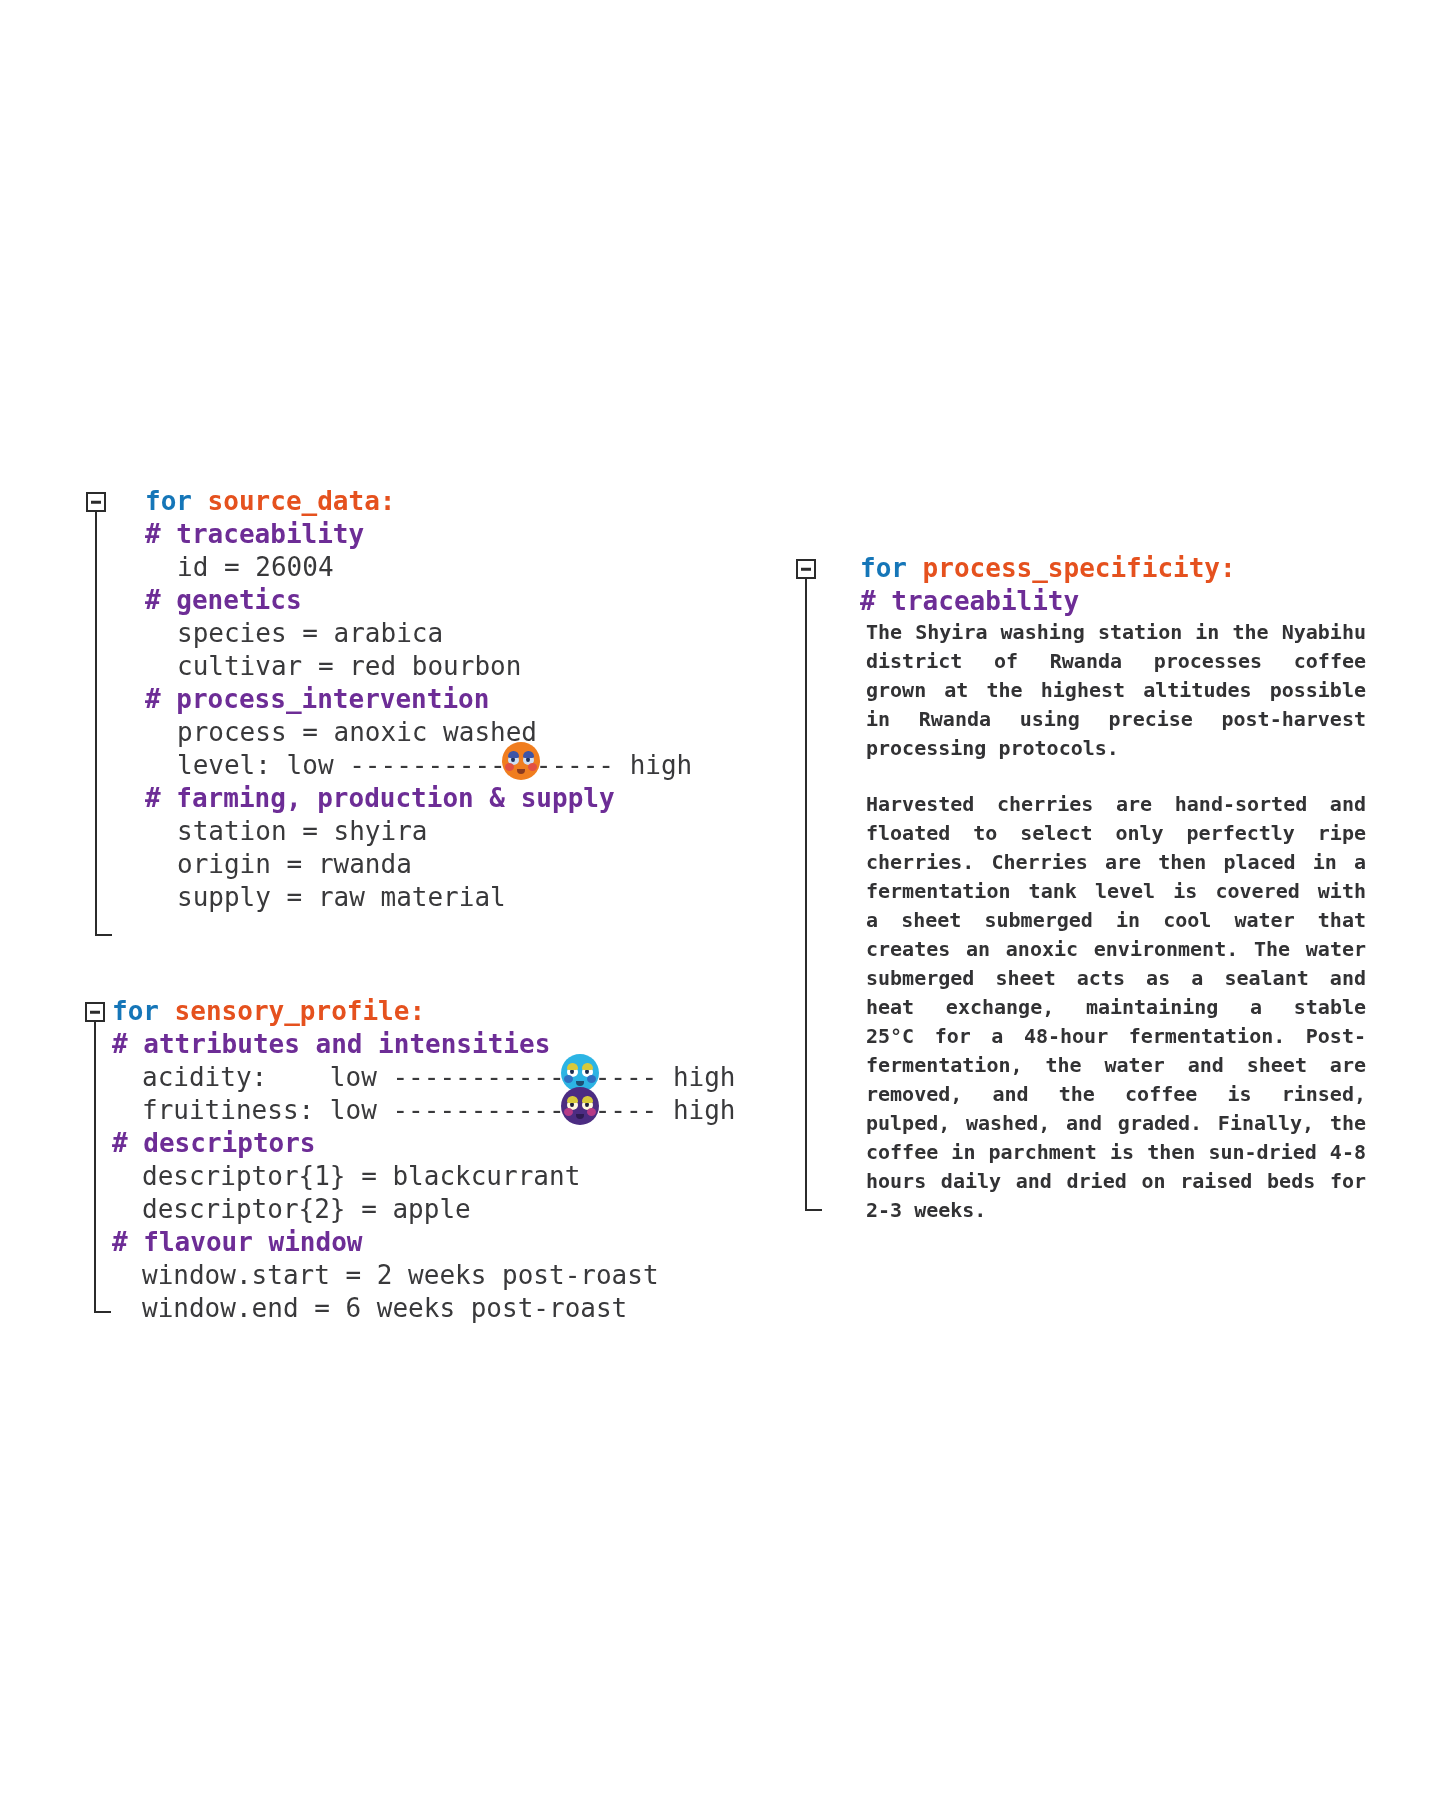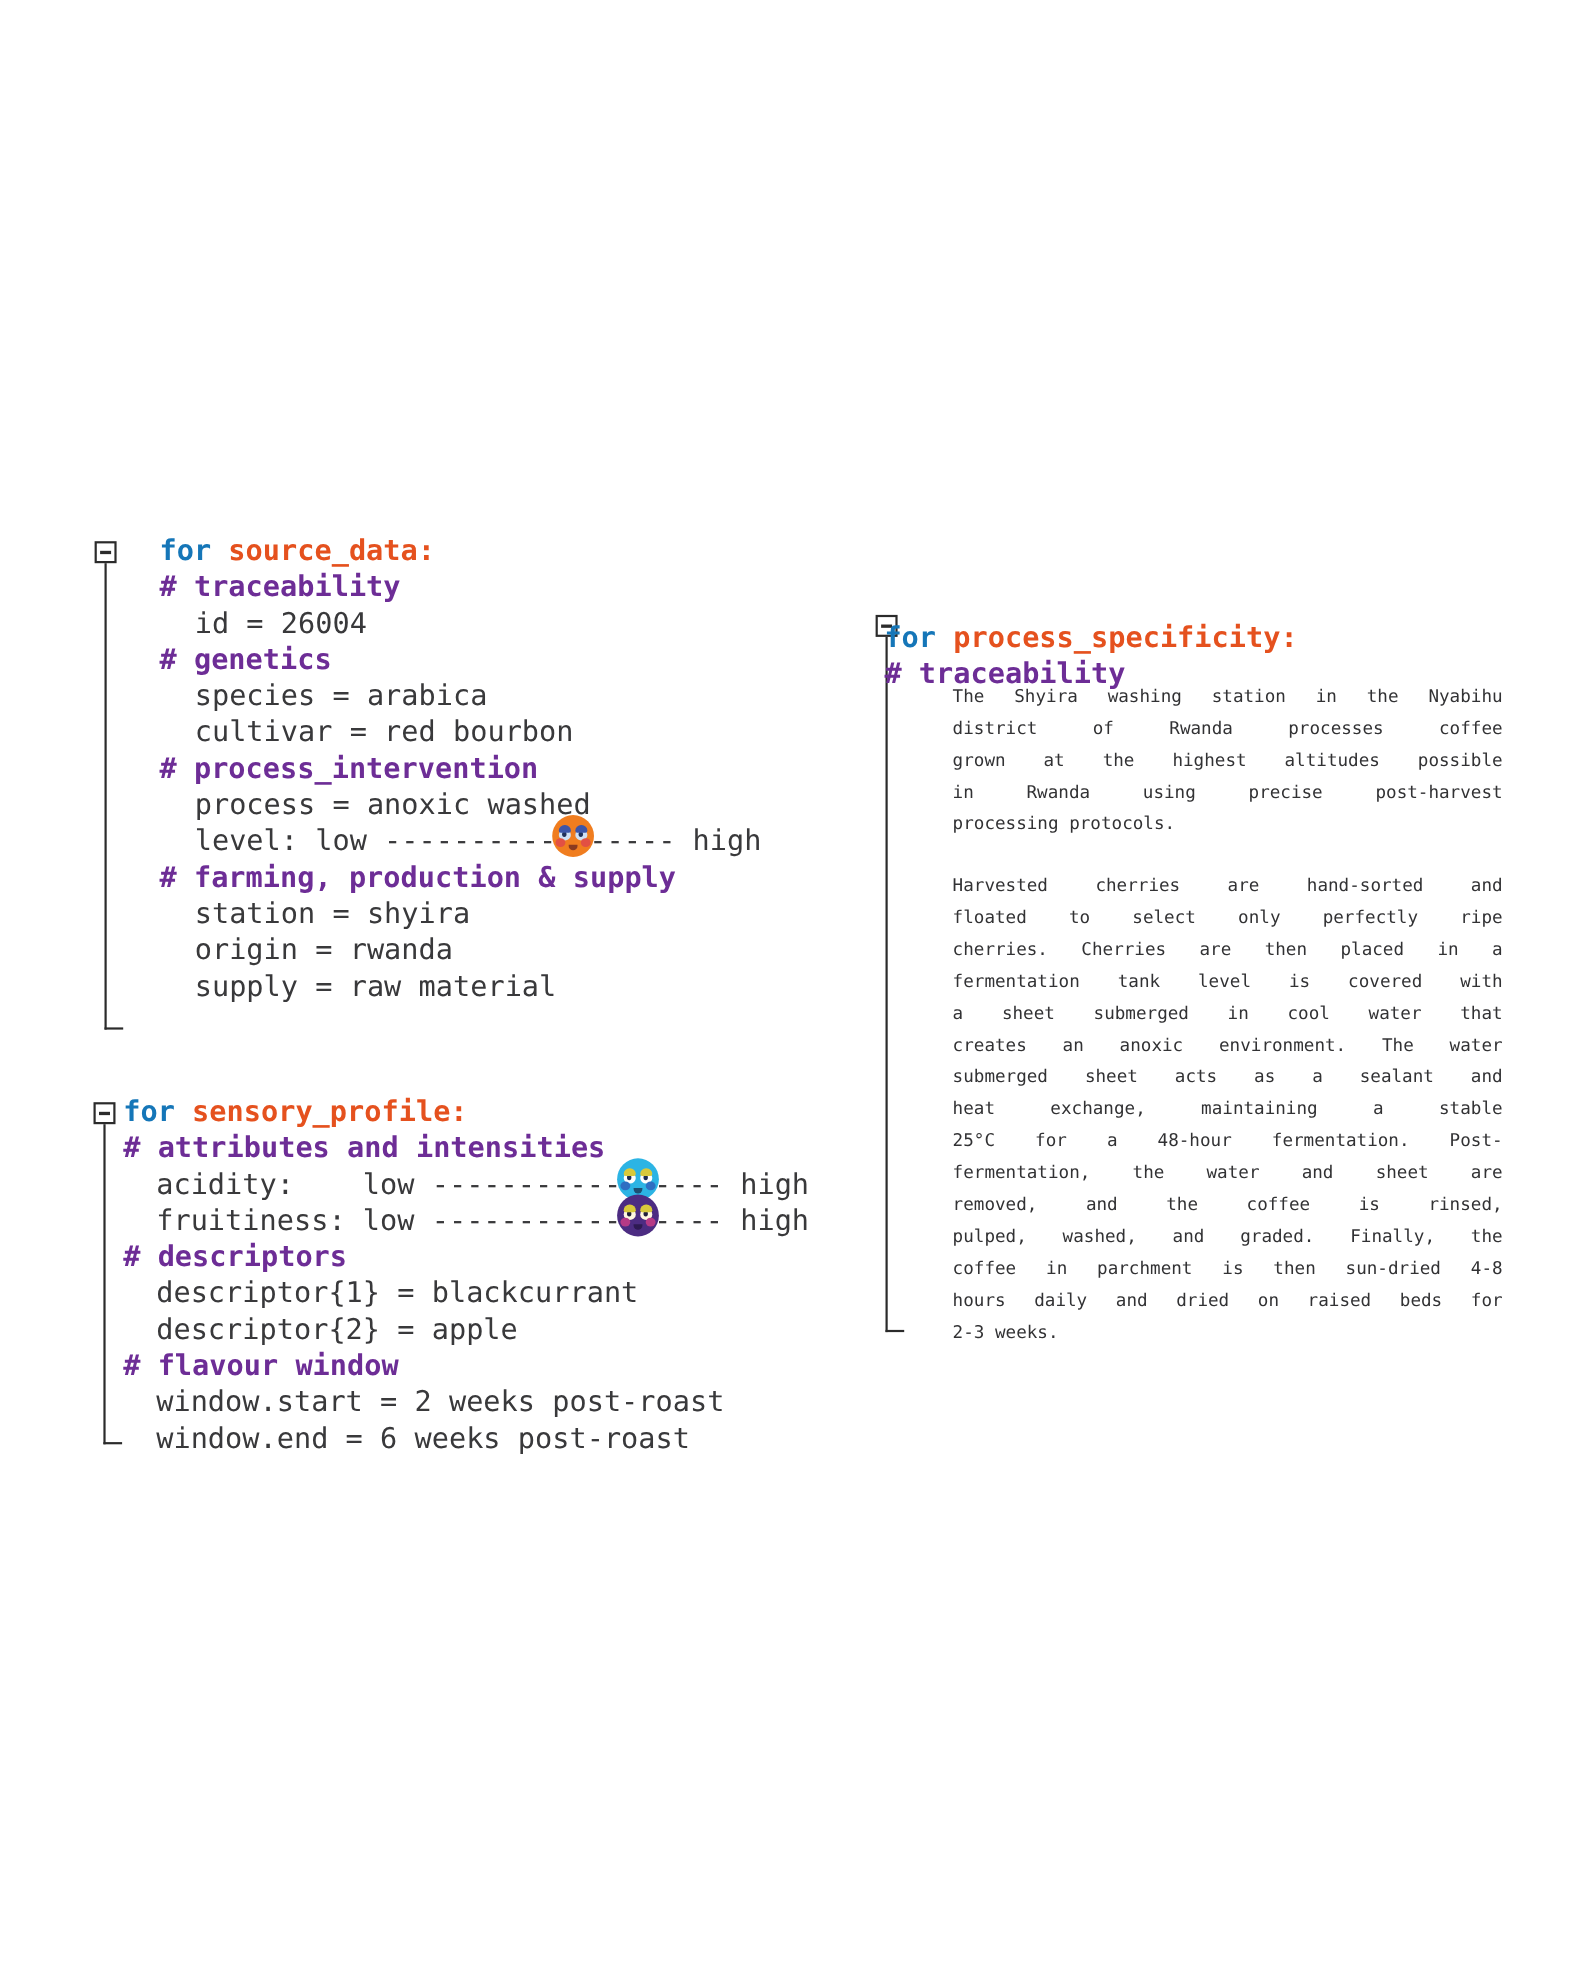--- a/index.html
+++ b/index.html
@@ -25,22 +25,23 @@
   
   .code { position:absolute; font-size:26px; line-height:33px; color:var(--c-text); }
   .cl { white-space:pre; }
   .cl.indent1 { padding-left:32px; }
   .cl.indent2 { padding-left:30px; }
   .kw  { color:var(--c-keyword); font-weight:bold; }
   .sec { color:var(--c-section); font-weight:bold; margin-left:1ch; }
   .hdr { color:var(--c-header);  font-weight:bold; }
   
   .para {
-    position:absolute; width:500px; font-size:16px; line-height:29px;
+    position:absolute; width:500px; font-size:20px; line-height:29px;
     color:var(--c-para);
+    font-weight:bold;
   }
   .para-line { text-align:justify; text-align-last:justify; white-space:normal; }
   .para-line.last { text-align-last:left; }
   
   .emoji {
     display:inline-block; position:relative; width:38px; height:38px;
     border-radius:50%; background:var(--body);
     vertical-align:middle; margin:-12px -4px -8px; transform:translateY(-4px);
   }
   .emoji .lid { position:absolute; top:9px; width:11px; height:7px;
@@ -100,21 +101,21 @@
     <div class="cl hdr"># flavour window</div>
     <div class="cl indent2">window.start = 2 weeks post-roast</div>
     <div class="cl indent2">window.end = 6 weeks post-roast</div>
   </div>
 
   <div class="collapse-box" style="left:796px; top:559px;">
     <span class="minus"></span>
   </div>
   <div class="tree-l" style="left:805px; top:579px; width:17px; height:632px;"></div>
 
-  <div class="code" style="left:804px; top:552px;margin-top:12px;">
+  <div class="code" style="left:860px; top:552px;">
     <div class="cl"><span class="kw">for</span><span class="sec">process_specificity:</span></div>
     <div class="cl hdr"># traceability</div>
   </div>
 
   <div class="para" style="left:866px; top:618px;">
       <div class="para-line">The Shyira washing station in the Nyabihu</div>
       <div class="para-line">district of Rwanda processes coffee</div>
       <div class="para-line">grown at the highest altitudes possible</div>
       <div class="para-line">in Rwanda using precise post-harvest</div>
       <div class="para-line last">processing protocols.</div>

